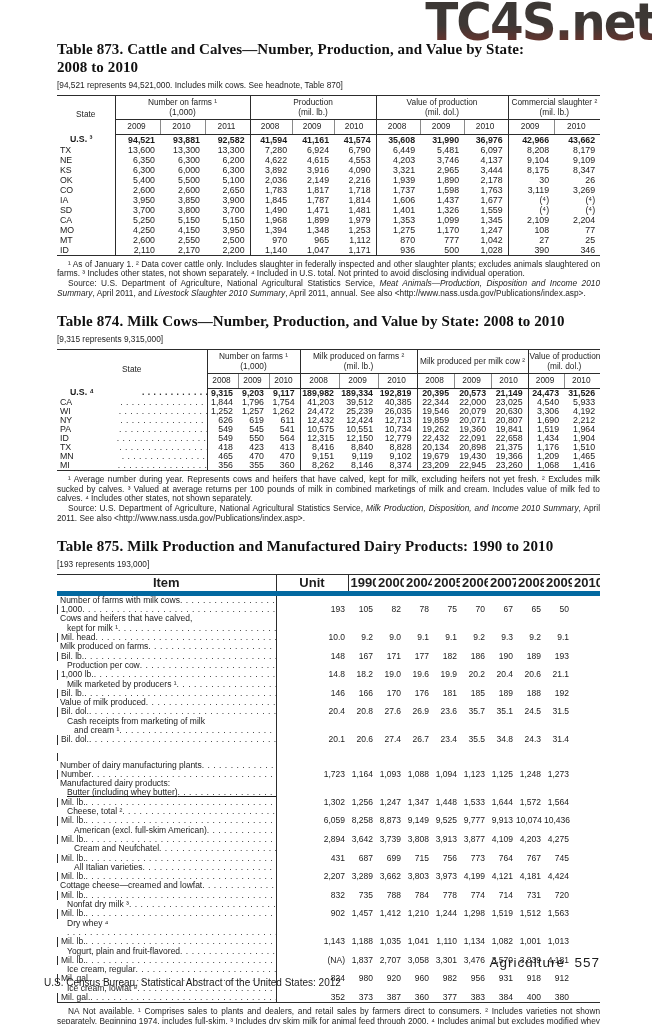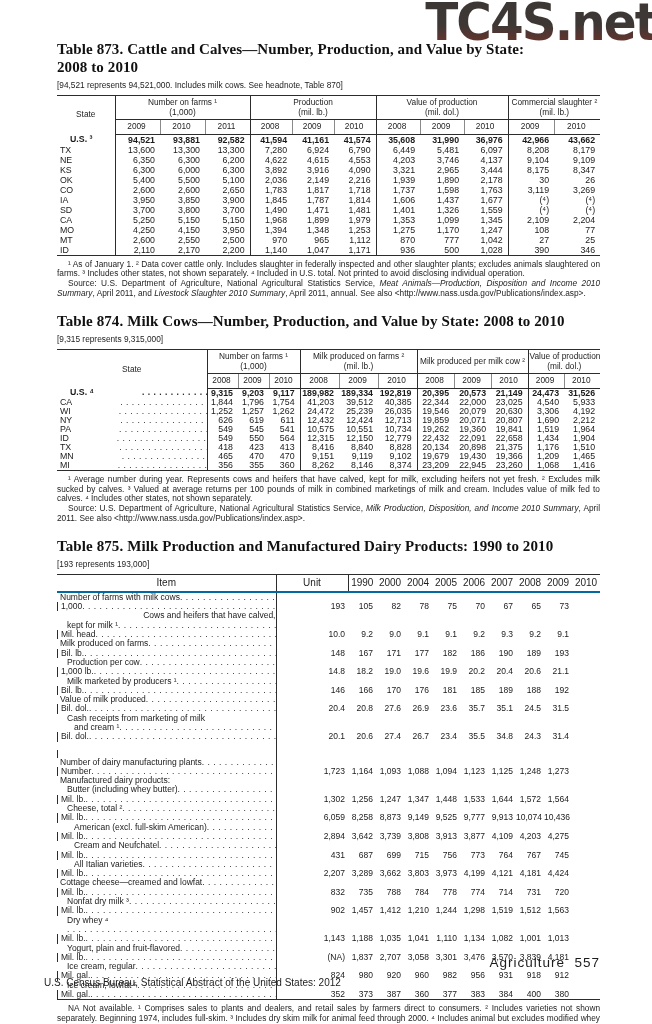--- a/index.html
+++ b/index.html
@@ -25,21 +25,21 @@
   tr.b td { font-weight:bold; }
   td.state-c { display:flex; align-items:baseline; font-size:8.8px; line-height:10px; padding-left:3px;gap:48px; }
   .t874 td.state-c { line-height:9px; }
   tr.b td.state-c { padding-left:13px; }
   .dots { flex:1 1 auto; overflow:hidden; white-space:nowrap; font-size:8.6px; color:#2a2a2a; font-weight:normal; }
   tr.b .dots { font-weight:bold; }
   .dots::after { content:" . . . . . . . . . . . . . . . . . . . . . . . . . . . . . . . . . . . . . . . . . . . . . ."; letter-spacing:.5px; }
 
   
   .t875 { border-top:1.2px solid #2c2c2c; border-bottom:1.3px solid #2c2c2c; }
-  .t875 thead th { border-bottom:2px solid #0369a1; font-size:10px; padding:3px 2px; }
+  .t875 thead th { border-bottom:5px solid #0369a1; font-size:13px; padding:3px 2px;font-weight:bold; }
   .t875 .unit-b { border-left:1px solid #2c2c2c; }
   .t875 .yr-b { border-left:1px solid #2c2c2c; }
   .t875 td { font-size:8.5px; line-height:9.3px; }
   .t875 td.item-c { display:flex; align-items:baseline; }
   .t875 td.unit-c { display:flex; align-items:baseline; padding-left:3px; }
   .t875 td.yv { text-align:right; padding-right:3px; }
   .t875 tr.gapr td { height:8px; }
 
   
   .fn { font-size:8.3px; line-height:9.7px; text-align:justify; color:#1d1d1d; text-indent:11px; width:543px; }
@@ -590,24 +590,24 @@
               <span class="dots"></span>
             </td>
             <td class="yv yr-b">193</td>
             <td class="yv">105</td>
             <td class="yv">82</td>
             <td class="yv">78</td>
             <td class="yv">75</td>
             <td class="yv">70</td>
             <td class="yv">67</td>
             <td class="yv">65</td>
-            <td class="yv">73</td>
-          </tr>
-          <tr>
-            <td class="item-c" style="padding-left: 3px; justify-content: flex-end;">
+            <td class="yv">50</td>
+          </tr>
+          <tr>
+            <td class="item-c" style="padding-left: 3px;">
               <span>Cows and heifers that have calved,</span>
             </td>
             <td class="unit-c unit-b"></td>
             <td class="yv yr-b" colspan="9"></td>
           </tr>
           <tr>
             <td class="item-c" style="padding-left: 10px;">
               <span>kept for milk ¹</span>
               <span class="dots"></span>
             </td>
@@ -752,21 +752,21 @@
             <td class="yv">1,273</td>
           </tr>
           <tr>
             <td class="item-c" style="padding-left: 3px;">
               <span>Manufactured dairy products:</span>
             </td>
             <td class="unit-c unit-b"></td>
             <td class="yv yr-b" colspan="9"></td>
           </tr>
           <tr>
-            <td class="item-c" style="padding-left: 10px;">
+            <td class="item-c" style="padding-left: 10px; text-decoration: underline;">
               <span>Butter (including whey butter)</span>
               <span class="dots"></span>
             </td>
             <td class="unit-c unit-b">
               <span>Mil. lb.</span>
               <span class="dots"></span>
             </td>
             <td class="yv yr-b">1,302</td>
             <td class="yv">1,256</td>
             <td class="yv">1,247</td>

